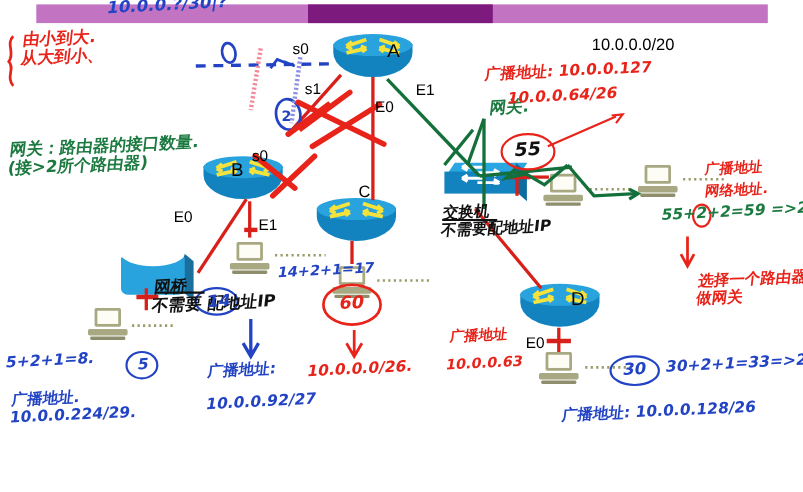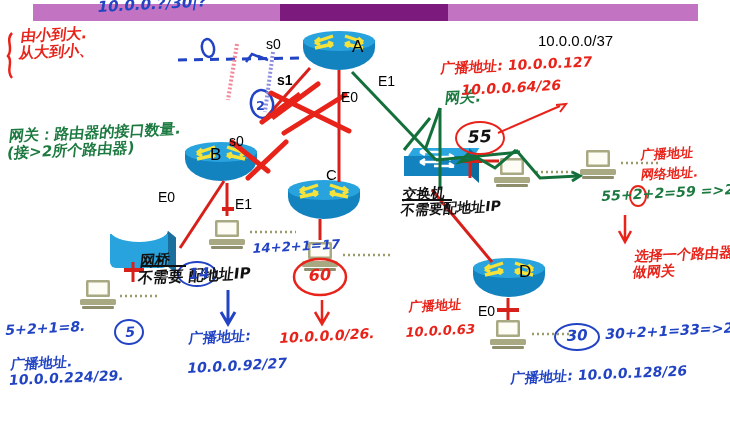--- a/index.html
+++ b/index.html
@@ -50,21 +50,21 @@
   svg.ov{position:absolute;left:0;top:0;width:730px;height:447px;pointer-events:none;}
 </style>
 </head>
 <body>
 
 <div id="stage">
 
   <div class="abs" id="banner"></div>
   <div class="abs" id="banner-dark"></div>
 
-  <div class="lbl" style="left:538px;top:32px;font-size:15px;">10.0.0.0/37</div>
+  <div class="lbl" style="left:538px;top:32px;font-size:15px;">10.0.0.0/20</div>
 
   <div class="router" style="left:303px;top:31px;width:72px;height:42px;">
     <div class="body"></div>
     <div class="top"></div>
     <svg class="arrows" viewBox="0 0 72 18">
       <path d="M30 3 L12 9 M12 9 L17 5 M12 9 L17 12" stroke="#f5e23a" stroke-width="3.4" fill="none"></path>
       <path d="M42 3 L60 9 M60 9 L55 5 M60 9 L55 12" stroke="#f5e23a" stroke-width="3.4" fill="none"></path>
       <path d="M12 15 L30 11 M30 11 L25 9 M30 11 L26 14" stroke="#f5e23a" stroke-width="3.4" fill="none"></path>
       <path d="M60 15 L42 11 M42 11 L47 9 M42 11 L46 14" stroke="#f5e23a" stroke-width="3.4" fill="none"></path>
     </svg>
@@ -278,21 +278,21 @@
       <path d="M12 33 C5 40 14 48 8 56 C14 62 5 70 12 78"></path>
     </g>
 
     <g stroke="#111" stroke-width="2" fill="none">
       <path d="M402 200 L452 200"></path>
       <path d="M141 266 L186 266"></path>
     </g>
   </svg>
 
   <div class="lbl" style="left:266px;top:36px;font-size:14px;">s0</div>
-  <div class="lbl" style="left:277px;top:72px;font-size:14px;font-weight:bold;">s1</div>
+  <div class="lbl" style="left:277px;top:72px;font-size:14px;font-weight:normal;">s1</div>
   <div class="lbl" style="left:341px;top:89px;font-size:14px;">E0</div>
   <div class="lbl" style="left:378px;top:73px;font-size:14px;">E1</div>
   <div class="lbl" style="left:229px;top:133px;font-size:14px;">s0</div>
   <div class="lbl" style="left:158px;top:189px;font-size:14px;">E0</div>
   <div class="lbl" style="left:235px;top:196px;font-size:14px;">E1</div>
   <div class="lbl" style="left:478px;top:303px;font-size:14px;">E0</div>
 
   <div class="hw hw-blue num" style="left:96px;top:-1px;font-size:15px;">10.0.0.?/30|?</div>
 
   <div class="hw hw-red cn" style="left:18px;top:28px;font-size:15px;">由小到大.

